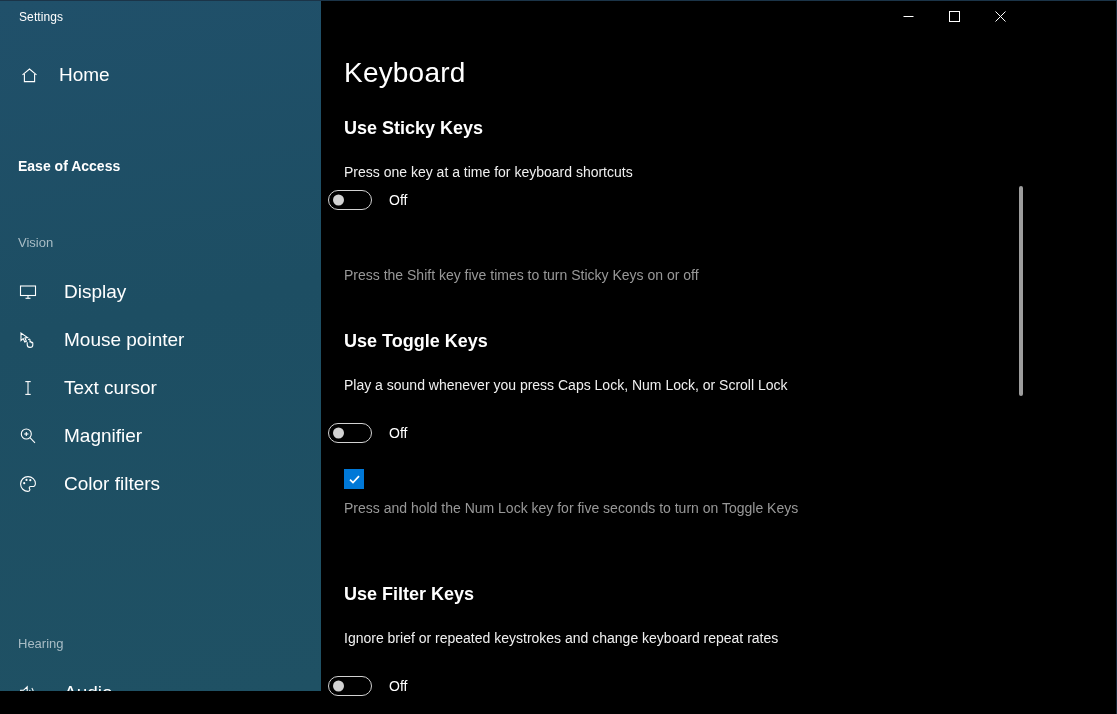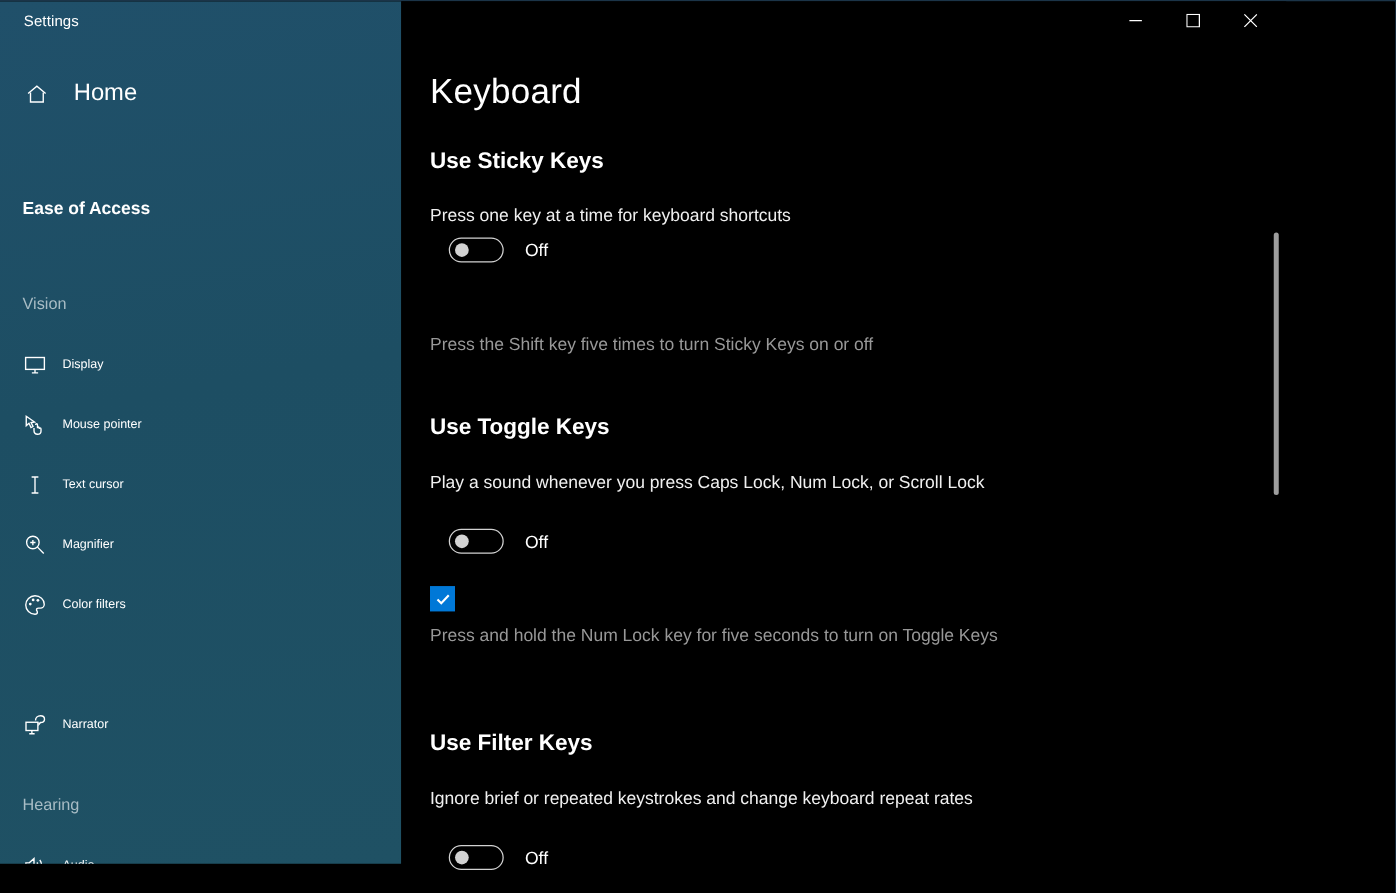--- a/index.html
+++ b/index.html
@@ -113,22 +113,22 @@
     cursor: default;
   }
   .nav-item .ico {
     width: 24px;
     margin-left: 16px;
     display: flex; align-items: center; justify-content: center;
     color: #ffffff;
     flex: 0 0 auto;
   }
   .nav-item .lbl {
-    margin-left: 10px;
-    font-size: 10px;
+    margin-left: 24px;
+    font-size: 19px;
     color: #ffffff;
     white-space: nowrap;
   }
 
   
   #main {
     position: absolute;
     left: 321px; top: 0;
     width: 708px; height: 714px;
     background: #000000;
@@ -182,21 +182,21 @@
     left: 23px;
     width: 460px;
     font-size: 14px;
     line-height: 19px;
     color: #989898;
   }
 
   
   .toggle-row {
     position: absolute;
-    left: 38px;
+    left: 7px;
     display: flex;
     align-items: center;
     justify-content: center;
   }
   .switch {
     width: 44px; height: 20px;
     border: 1px solid #d2d2d2;
     border-radius: 10px;
     background: transparent;
     position: relative;
@@ -331,31 +331,20 @@
           <path d="M9 1.6 C4.9 1.6 1.6 4.9 1.6 9 C1.6 13.1 4.9 16.4 9 16.4 C10.3 16.4 10.9 15.6 10.9 14.8 C10.9 14 10.2 13.5 10.2 12.8 C10.2 12 10.9 11.5 11.8 11.5 L13.3 11.5 C15 11.5 16.4 10.2 16.4 8.4 C16.4 4.6 13.1 1.6 9 1.6 Z"></path>
           <circle cx="5.2" cy="8.2" r="1.1" fill="currentColor" stroke="none"></circle>
           <circle cx="7.5" cy="4.9" r="1.1" fill="currentColor" stroke="none"></circle>
           <circle cx="11.3" cy="5.2" r="1.1" fill="currentColor" stroke="none"></circle>
         </svg>
       </span>
       <span class="lbl">Color filters</span>
     </div>
 
 
-    <div class="nav-item" style="top:561px">
-      <span class="ico">
-        <svg width="18" height="18" viewBox="0 0 18 18" fill="none" stroke="currentColor" stroke-width="1.1">
-          <rect x="1.8" y="6.8" width="9.5" height="6.6"></rect>
-          <path d="M4.4 16 L8.7 16"></path>
-            <path d="M6.5 13.4 L6.5 16"></path>
-          <path d="M9.4 5.4 C9.4 3.2 11.2 1.6 13.4 1.6 C15.5 1.6 16.6 3 16.6 4.4 C16.6 6.2 15 7 13.4 7 L12.2 8.5 L12.2 7"></path>
-        </svg>
-      </span>
-      <span class="lbl">Narrator</span>
-    </div>
 
     <div class="group-head" style="top:635px">Hearing</div>
 
     <div class="nav-item" style="top:674px">
       <span class="ico">
         <svg width="18" height="18" viewBox="0 0 18 18" fill="none" stroke="currentColor" stroke-width="1.1">
           <path d="M1.7 6.3 L4.4 6.3 L8.2 2.8 L8.2 15.2 L4.4 11.7 L1.7 11.7 Z"></path>
           <path d="M10.5 6 C11.6 7.3 11.6 10.7 10.5 12"></path>
           <path d="M12.8 4 C14.8 6.2 14.8 11.8 12.8 14"></path>
         </svg>

